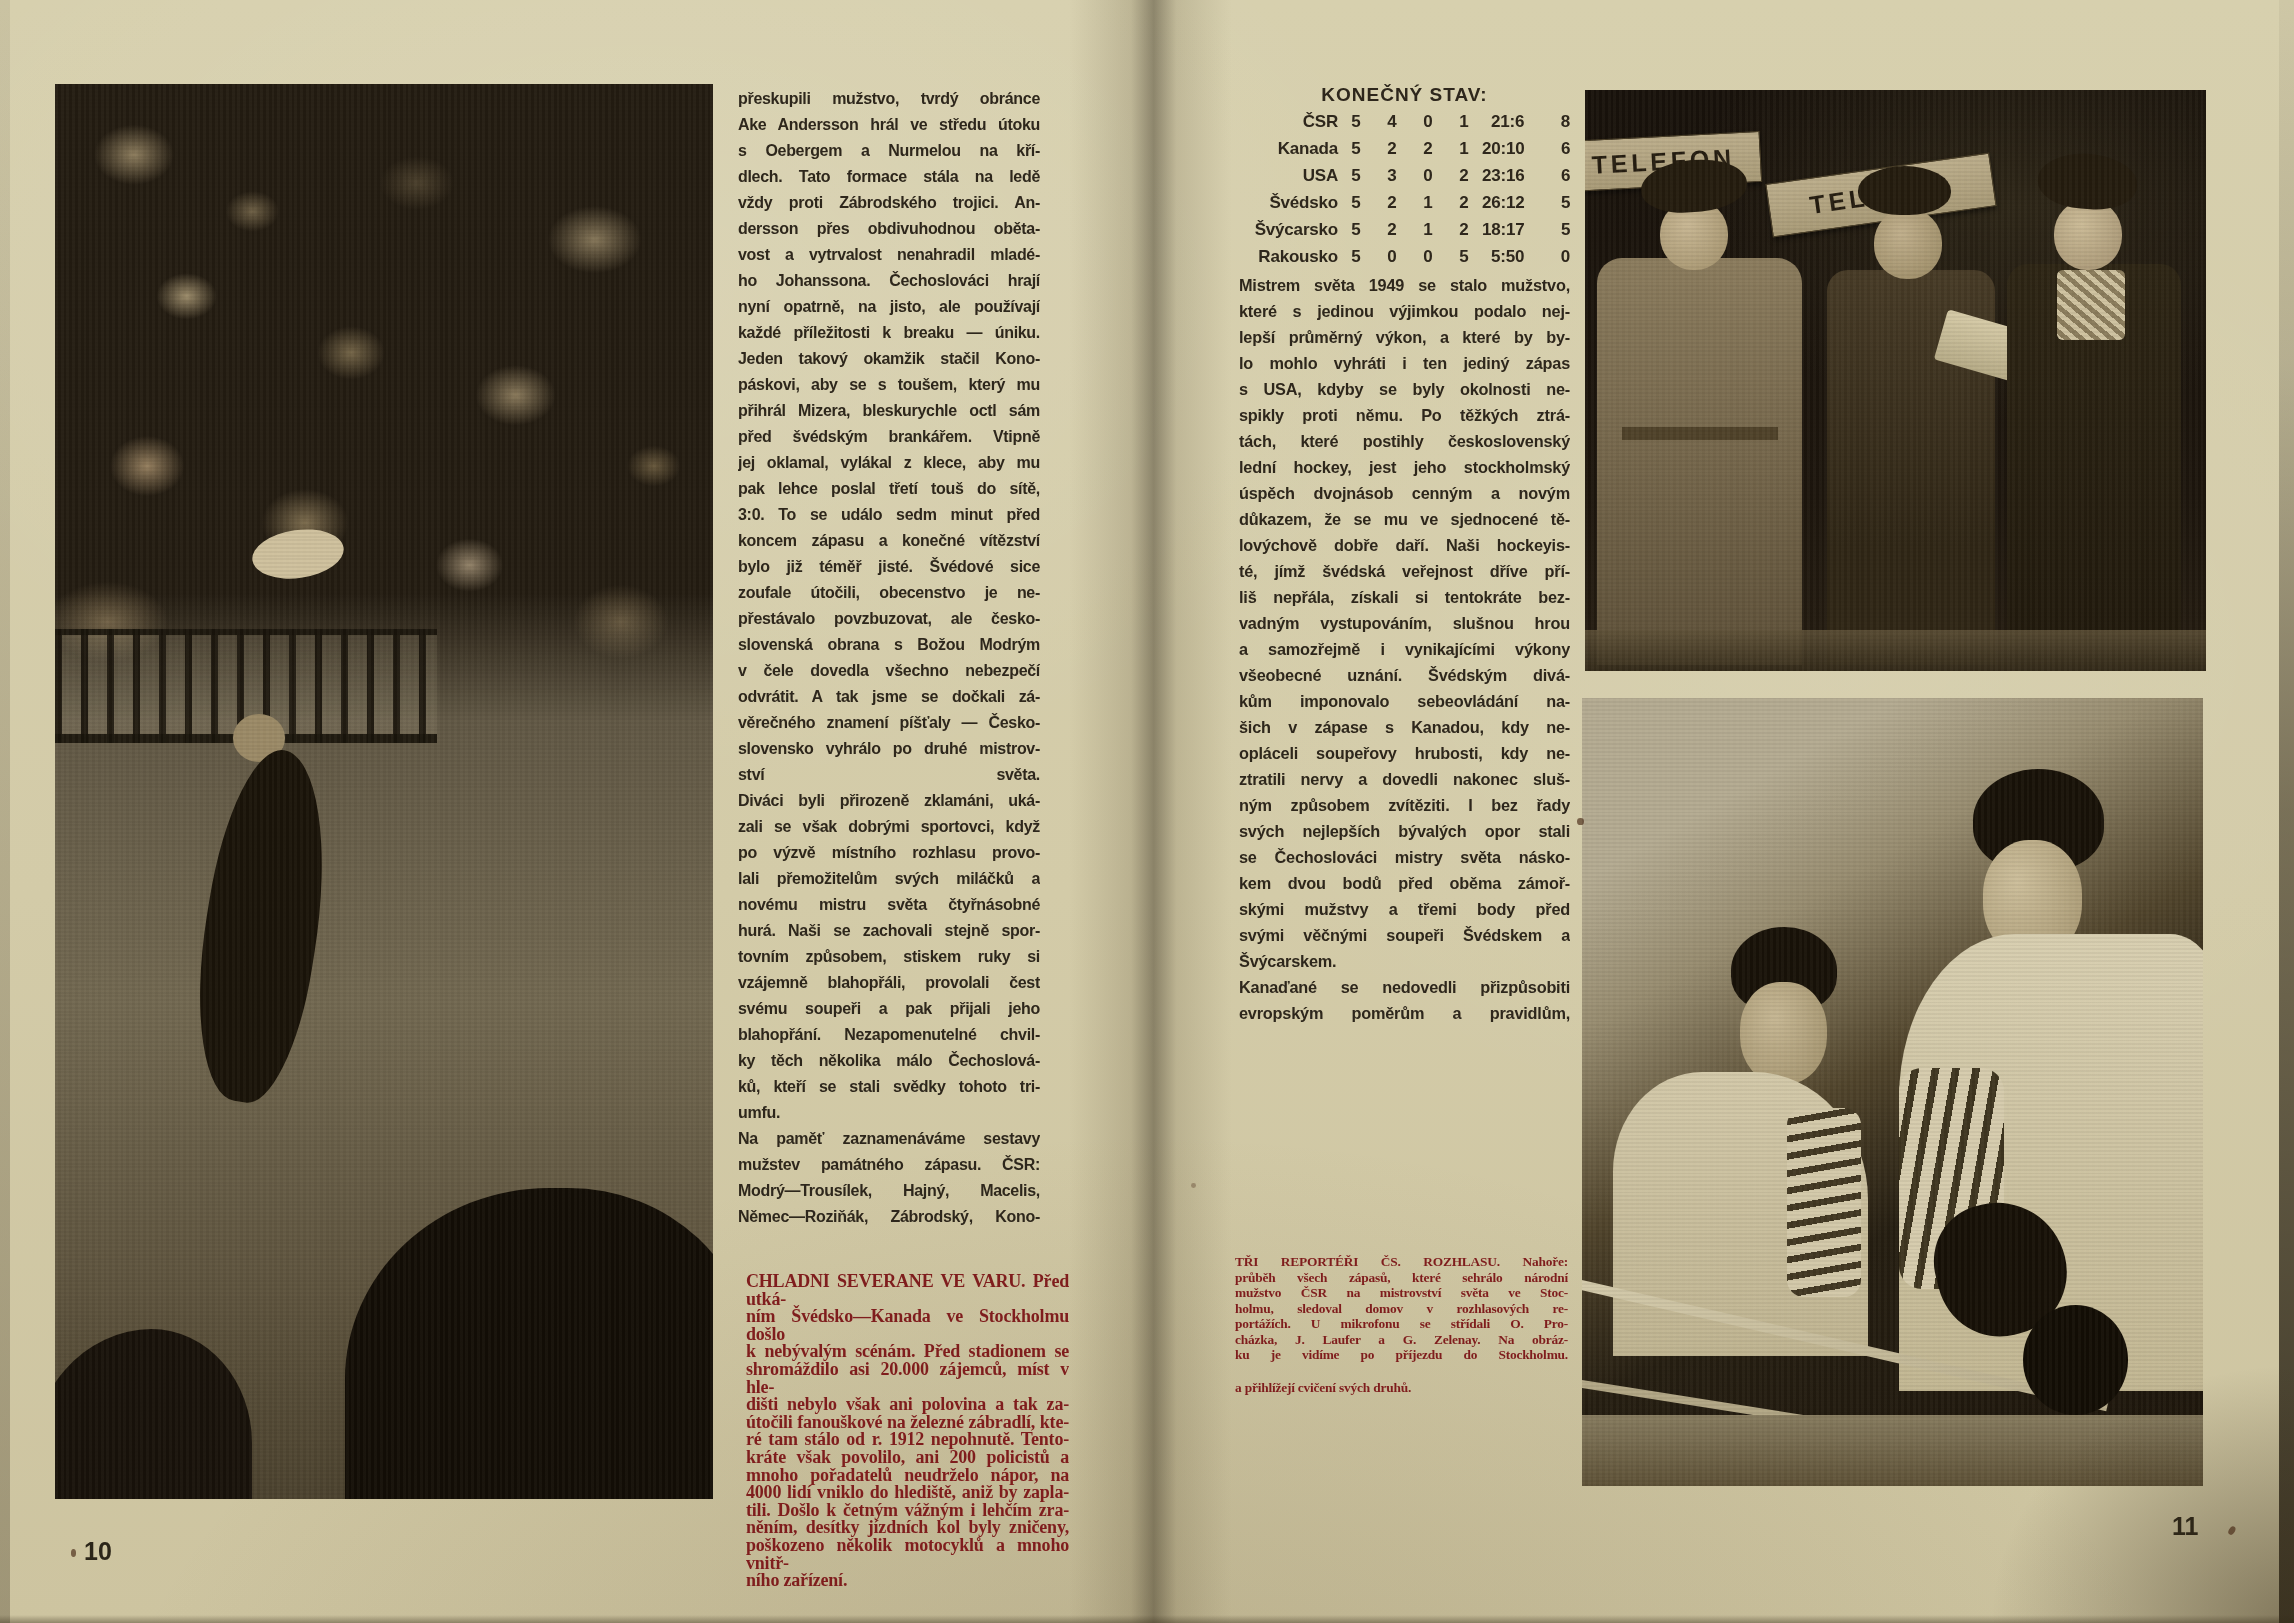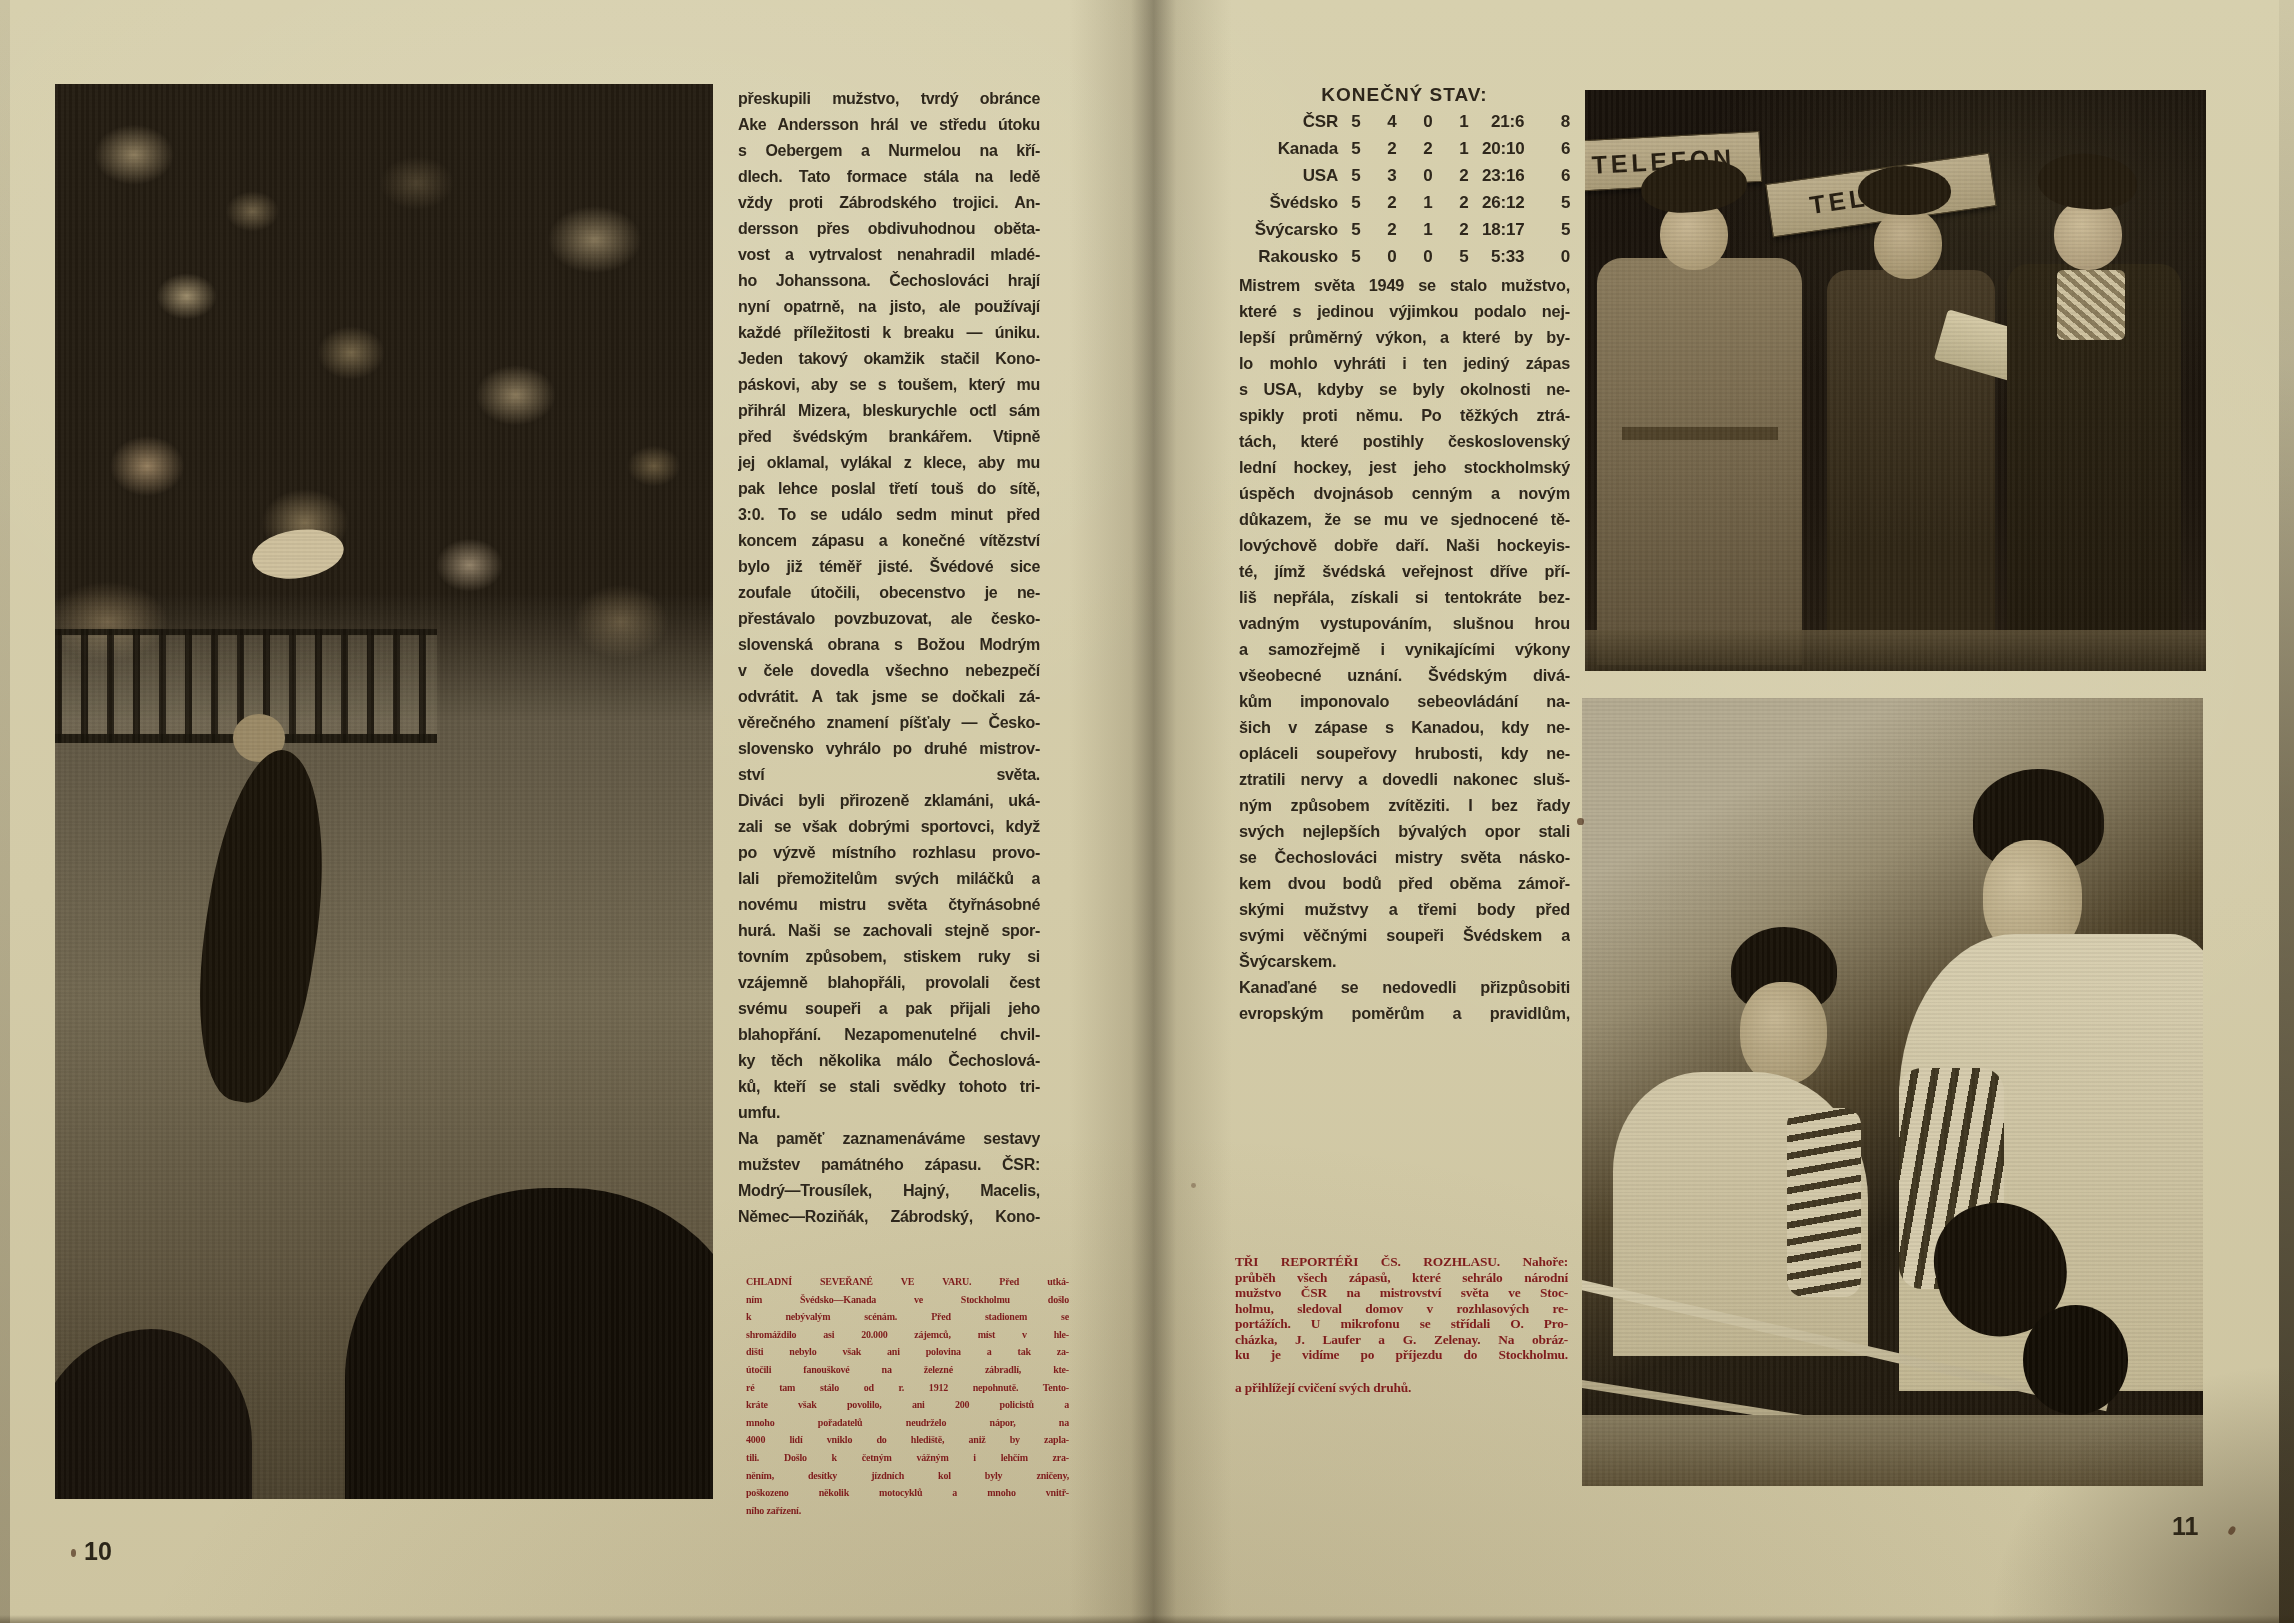--- a/index.html
+++ b/index.html
@@ -28,21 +28,21 @@
 
   
   .article{
     white-space:pre-line;text-align:justify;text-align-last:justify;
     font-weight:700;color:#2e271c;overflow:hidden;
   }
   .col-left{left:738px;top:86px;width:302px;font-size:16px;line-height:26px;letter-spacing:-0.3px;}
   .col-right{left:1239px;top:80px;width:331px;font-size:16.3px;line-height:26px;letter-spacing:-0.2px;}
   .caption{font-weight:700;color:#7f1d1d;overflow:hidden;font-family:Liberation Serif, serif;}
   .caption .cap-lines{white-space:pre-line;text-align:justify;text-align-last:justify;}
-  .cap-left{left:746px;top:1273px;width:323px;font-size:10px;line-height:17.6px;letter-spacing:-0.2px;}
+  .cap-left{left:746px;top:1273px;width:323px;font-size:18px;line-height:17.6px;letter-spacing:-0.2px;}
   .cap-right1{left:1235px;top:1254px;width:333px;font-size:13.4px;line-height:15.5px;letter-spacing:-0.2px;}
   .cap-right2{left:1235px;top:1380px;width:333px;font-size:13.4px;line-height:15.5px;letter-spacing:-0.2px;}
   .standings-title{display:block;text-align:center;font-size:19px;font-weight:700;letter-spacing:1px;line-height:26px;margin-top:1.9px;}
   .st-row{display:grid;grid-template-columns:99px 36px 36px 36px 36px 1fr 40px;
     font-size:17px;font-weight:700;line-height:27px;}
   .st-team{text-align:right;}
   .st-n{text-align:center;}
   .st-score{text-align:right;padding-right:5.7px;}
   .st-pts{text-align:right;}
   .pageno{font-size:25px;font-weight:700;color:#2b2518;}
@@ -255,21 +255,21 @@
       <span class="st-n">2</span>
       <span class="st-score">18:17</span>
       <span class="st-pts">5</span>
     </div>
     <div class="st-row">
       <span class="st-team">Rakousko</span>
       <span class="st-n">5</span>
       <span class="st-n">0</span>
       <span class="st-n">0</span>
       <span class="st-n">5</span>
-      <span class="st-score">5:33</span>
+      <span class="st-score">5:50</span>
       <span class="st-pts">0</span>
     </div>
   </div>
 
   <div class="article" style="width:331px;margin-top:1.9px;">Mistrem světa 1949 se stalo mužstvo,
 které s jedinou výjimkou podalo nej-
 lepší průměrný výkon, a které by by-
 lo mohlo vyhráti i ten jediný zápas
 s USA, kdyby se byly okolnosti ne-
 spikly proti němu. Po těžkých ztrá-

